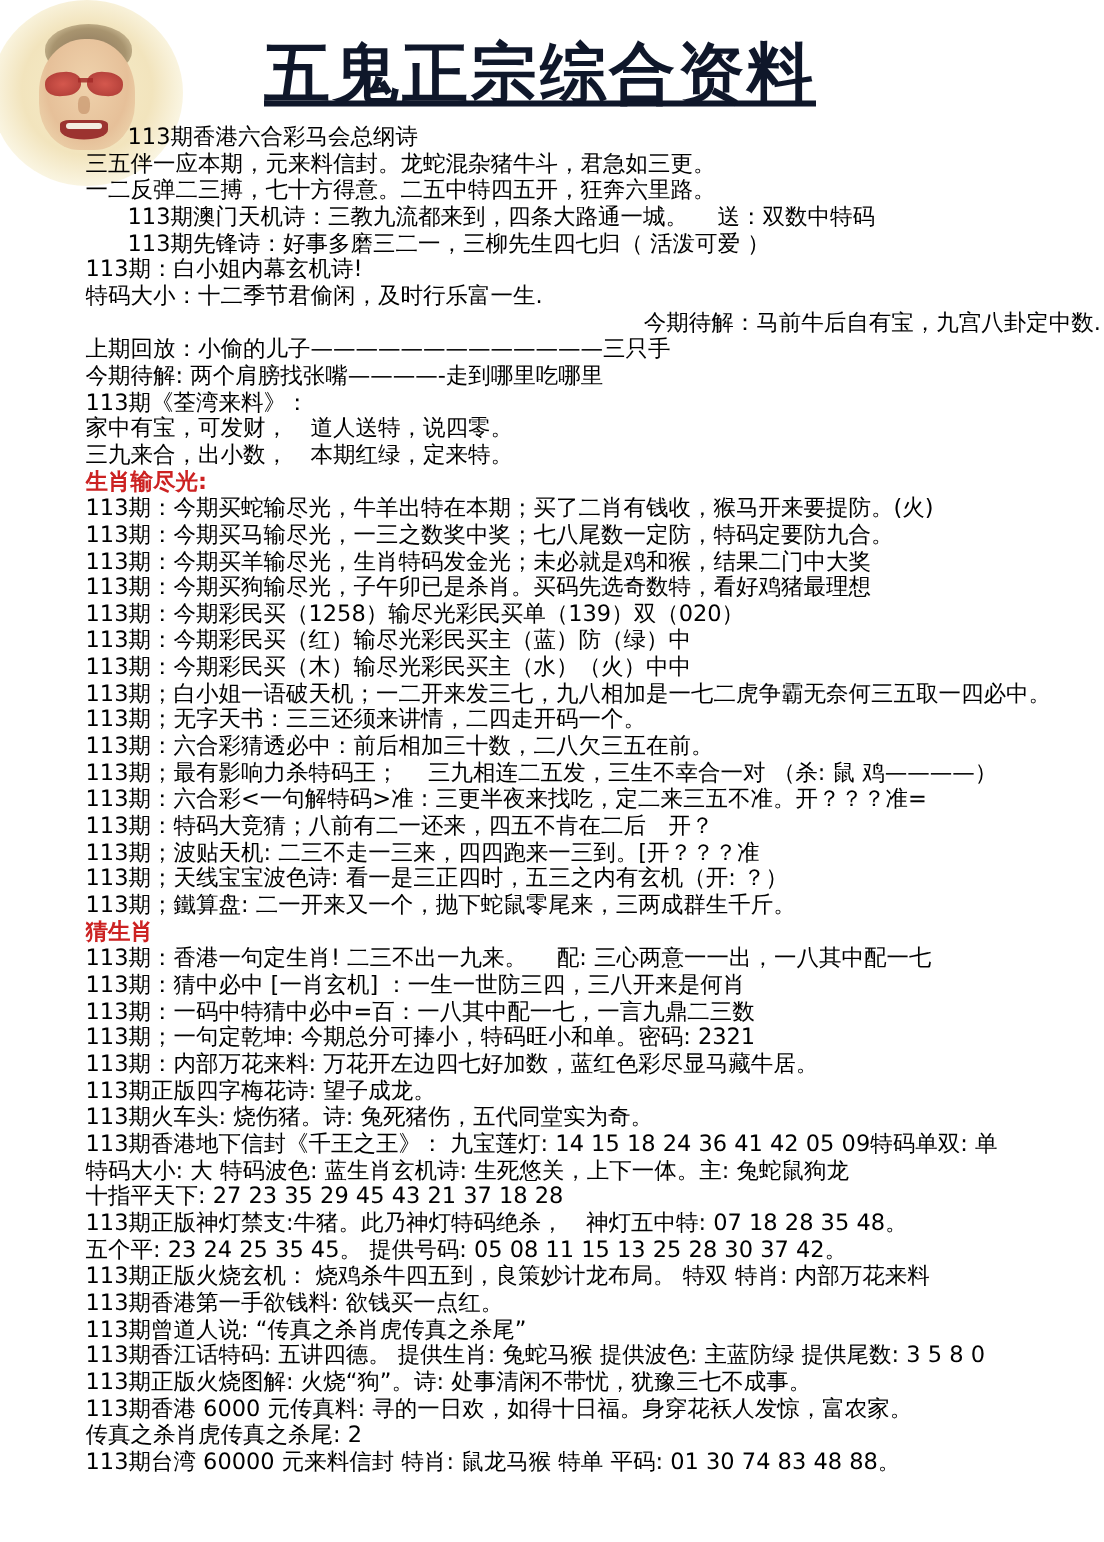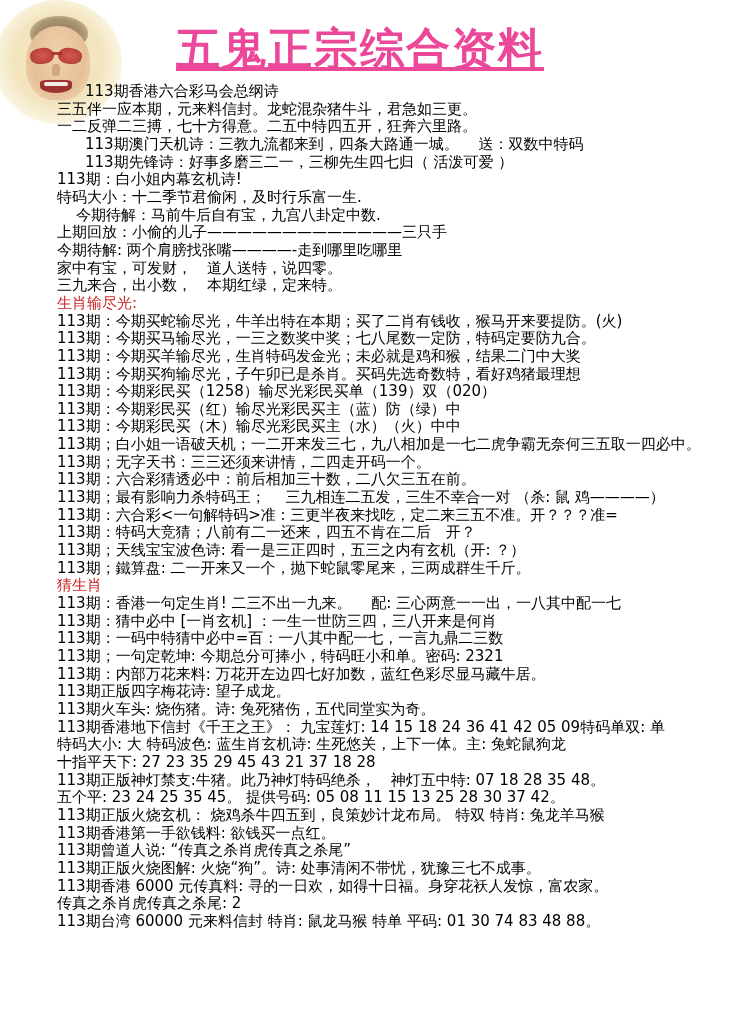--- a/index.html
+++ b/index.html
@@ -72,82 +72,85 @@
   .content {
     position:absolute; top:83px; left:57px; right:2px;
     font-size:15px;
     line-height:17.65px;
     z-index:2;
   }
   .line {
     white-space:pre;
     overflow:hidden;
   }
-  .line.red  { font-weight:normal; }
+  .line.red  { font-weight:bold; }
   .line.ind1 { padding-left:28px; }
-  .line.ind2 { padding-left:19px; }
+  .line.ind2 { padding-left:19px;text-align:right; }
 </style>
 </head>
 <body>
 
 <div class="avatar">
   <div class="hair"></div>
   <div class="face"></div>
   <div class="lens-left"></div>
   <div class="lens-right"></div>
   <div class="bridge"></div>
   <div class="nose"></div>
   <div class="mouth"></div>
   <div class="teeth"></div>
 </div>
 
-<div class="title" style="color: #ec4899;">五鬼正宗综合资料</div>
+<div class="title" style="color: #0f172a;">五鬼正宗综合资料</div>
 
 <div class="content">
     <div class="line ind1">113期香港六合彩马会总纲诗</div>
     <div class="line">三五伴一应本期，元来料信封。龙蛇混杂猪牛斗，君急如三更。</div>
     <div class="line">一二反弹二三搏，七十方得意。二五中特四五开，狂奔六里路。</div>
     <div class="line ind1">113期澳门天机诗：三教九流都来到，四条大路通一城。　 送：双数中特码</div>
     <div class="line ind1">113期先锋诗：好事多磨三二一，三柳先生四七归（ 活泼可爱 ）</div>
     <div class="line">113期：白小姐内幕玄机诗!</div>
     <div class="line">特码大小：十二季节君偷闲，及时行乐富一生.</div>
     <div class="line ind2">今期待解：马前牛后自有宝，九宫八卦定中数.</div>
     <div class="line">上期回放：小偷的儿子—————————————三只手</div>
     <div class="line">今期待解: 两个肩膀找张嘴————-走到哪里吃哪里</div>
+    <div class="line">113期《荃湾来料》：</div>
     <div class="line">家中有宝，可发财，　道人送特，说四零。</div>
     <div class="line">三九来合，出小数，　本期红绿，定来特。</div>
     <div class="line red" style="color: rgb(204, 34, 34);">生肖输尽光:</div>
     <div class="line">113期：今期买蛇输尽光，牛羊出特在本期；买了二肖有钱收，猴马开来要提防。(火)</div>
     <div class="line">113期：今期买马输尽光，一三之数奖中奖；七八尾数一定防，特码定要防九合。</div>
     <div class="line">113期：今期买羊输尽光，生肖特码发金光；未必就是鸡和猴，结果二门中大奖</div>
     <div class="line">113期：今期买狗输尽光，子午卯已是杀肖。买码先选奇数特，看好鸡猪最理想</div>
     <div class="line">113期：今期彩民买（1258）输尽光彩民买单（139）双（020）</div>
     <div class="line">113期：今期彩民买（红）输尽光彩民买主（蓝）防（绿）中</div>
     <div class="line">113期：今期彩民买（木）输尽光彩民买主（水）（火）中中</div>
     <div class="line">113期；白小姐一语破天机；一二开来发三七，九八相加是一七二虎争霸无奈何三五取一四必中。</div>
     <div class="line">113期；无字天书：三三还须来讲情，二四走开码一个。</div>
     <div class="line">113期：六合彩猜透必中：前后相加三十数，二八欠三五在前。</div>
     <div class="line">113期；最有影响力杀特码王；　 三九相连二五发，三生不幸合一对 （杀: 鼠 鸡————）</div>
     <div class="line">113期：六合彩&lt;一句解特码&gt;准 : 三更半夜来找吃，定二来三五不准。开？？？准=</div>
     <div class="line">113期：特码大竞猜；八前有二一还来，四五不肯在二后　开？</div>
+    <div class="line">113期；波贴天机: 二三不走一三来，四四跑来一三到。[开？？？准</div>
     <div class="line">113期；天线宝宝波色诗: 看一是三正四时，五三之内有玄机（开: ？）</div>
     <div class="line">113期；鐵算盘: 二一开来又一个，抛下蛇鼠零尾来，三两成群生千斤。</div>
     <div class="line red" style="color: rgb(204, 34, 34);">猜生肖</div>
     <div class="line">113期：香港一句定生肖! 二三不出一九来。　 配: 三心两意一一出，一八其中配一七</div>
     <div class="line">113期：猜中必中 [一肖玄机] ：一生一世防三四，三八开来是何肖</div>
     <div class="line">113期：一码中特猜中必中=百：一八其中配一七，一言九鼎二三数</div>
     <div class="line">113期；一句定乾坤: 今期总分可捧小，特码旺小和单。密码: 2321</div>
     <div class="line">113期：内部万花来料: 万花开左边四七好加数，蓝红色彩尽显马藏牛居。</div>
     <div class="line">113期正版四字梅花诗: 望子成龙。</div>
     <div class="line">113期火车头: 烧伤猪。诗: 兔死猪伤，五代同堂实为奇。</div>
     <div class="line">113期香港地下信封《千王之王》： 九宝莲灯: 14 15 18 24 36 41 42 05 09特码单双: 单</div>
     <div class="line">特码大小: 大 特码波色: 蓝生肖玄机诗: 生死悠关，上下一体。主: 兔蛇鼠狗龙</div>
     <div class="line">十指平天下: 27 23 35 29 45 43 21 37 18 28</div>
     <div class="line">113期正版神灯禁支:牛猪。此乃神灯特码绝杀，　神灯五中特: 07 18 28 35 48。</div>
     <div class="line">五个平: 23 24 25 35 45。 提供号码: 05 08 11 15 13 25 28 30 37 42。</div>
-    <div class="line">113期正版火烧玄机： 烧鸡杀牛四五到，良策妙计龙布局。 特双 特肖: 兔龙羊马猴</div>
+    <div class="line">113期正版火烧玄机： 烧鸡杀牛四五到，良策妙计龙布局。 特双 特肖: 内部万花来料</div>
     <div class="line">113期香港第一手欲钱料: 欲钱买一点红。</div>
     <div class="line">113期曾道人说: “传真之杀肖虎传真之杀尾”</div>
+    <div class="line">113期香江话特码: 五讲四德。 提供生肖: 兔蛇马猴 提供波色: 主蓝防绿 提供尾数: 3 5 8 0</div>
     <div class="line">113期正版火烧图解: 火烧“狗”。诗: 处事清闲不带忧，犹豫三七不成事。</div>
     <div class="line">113期香港 6000 元传真料: 寻的一日欢，如得十日福。身穿花袄人发惊，富农家。</div>
     <div class="line">传真之杀肖虎传真之杀尾: 2</div>
     <div class="line">113期台湾 60000 元来料信封 特肖: 鼠龙马猴 特单 平码: 01 30 74 83 48 88。</div>
   </div>
 
 </body></html>

